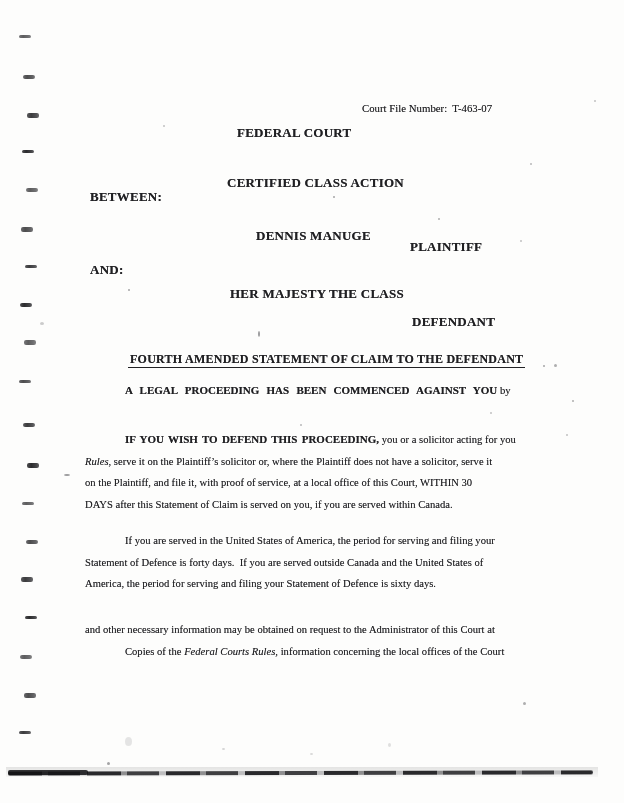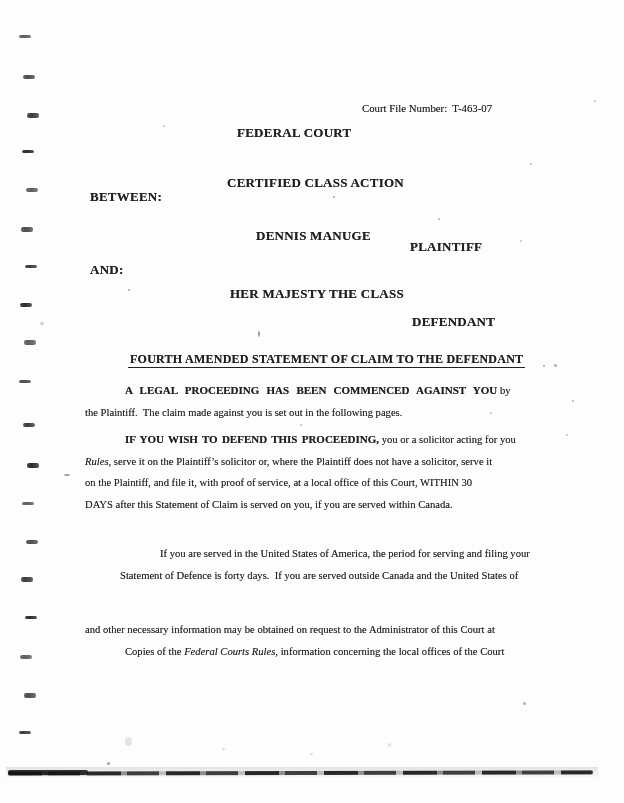--- a/index.html
+++ b/index.html
@@ -94,33 +94,33 @@
   <div class="abs txt hd" style="left:230px;top:286px;">HER MAJESTY THE CLASS</div>
 
   <div class="abs txt hd" style="left:412px;top:314px;">DEFENDANT</div>
 
   <div class="abs" style="left:128px;top:349px;">
     <span class="txt title">FOURTH AMENDED STATEMENT OF CLAIM TO THE DEFENDANT</span>
   </div>
 
   <div class="para" style="left:85px;top:380px;">
     <div class="line ind"><span class="bcaps ws1">A LEGAL PROCEEDING HAS BEEN COMMENCED AGAINST YOU</span><span> by</span></div>
-    <div class="line">the Plaintiff.  The claim made against you is set out in the following pages.</div>
   </div>
 
   <div class="para" style="left:85px;top:429px;">
     <div class="line ind"><span class="bcaps ws2">IF YOU WISH TO DEFEND THIS PROCEEDING,</span><span> you or a solicitor acting for you</span></div>
     <div class="line"><span class="it">Rules</span><span>, serve it on the Plaintiff’s solicitor or, where the Plaintiff does not have a solicitor, serve it</span></div>
     <div class="line">on the Plaintiff, and file it, with proof of service, at a local office of this Court, WITHIN 30</div>
     <div class="line">DAYS after this Statement of Claim is served on you, if you are served within Canada.</div>
   </div>
 
-  <div class="para" style="left:85px;top:543px;margin-left:35px;">
+  <div class="para" style="left:85px;top:530px;">
     <div class="line ind">If you are served in the United States of America, the period for serving and filing your</div>
     <div class="line">Statement of Defence is forty days.  If you are served outside Canada and the United States of</div>
+    <div class="line">America, the period for serving and filing your Statement of Defence is sixty days.</div>
   </div>
 
   <div class="para" style="left:85px;top:619px;">
     <div class="line">and other necessary information may be obtained on request to the Administrator of this Court at</div>
     <div class="line ind"><span>Copies of the </span><span class="it">Federal Courts Rules,</span><span> information concerning the local offices of the Court</span></div>
   </div>
 
   <div id="artifacts">
     <div class="abs scanband"></div>
     <div class="abs scanline"></div>

